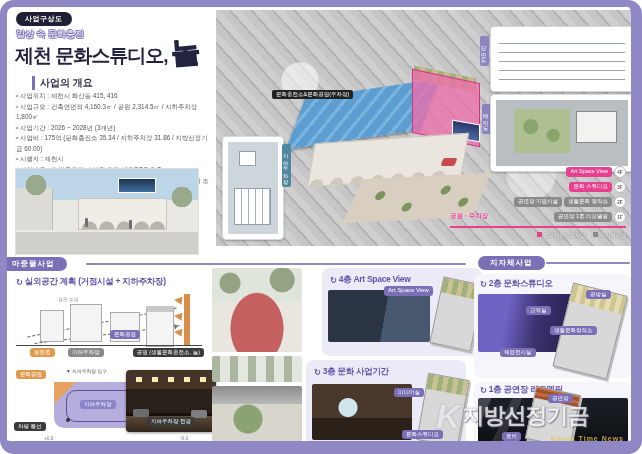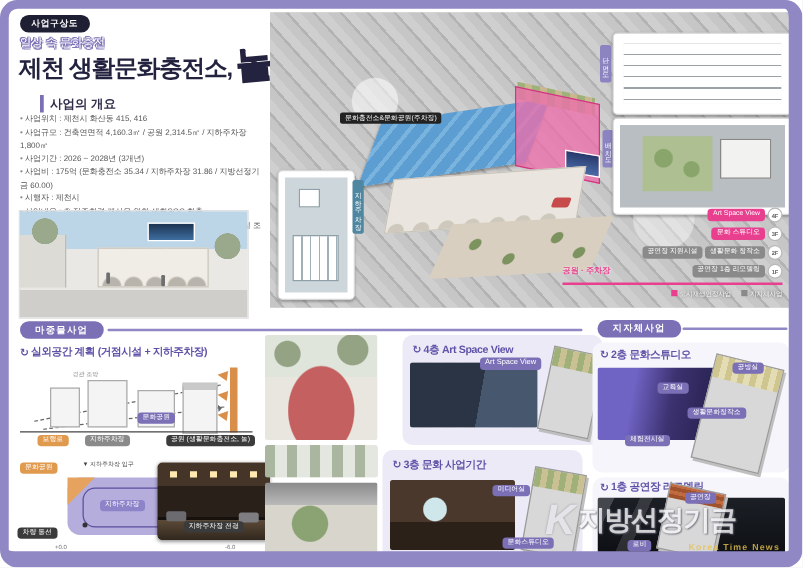--- a/index.html
+++ b/index.html
@@ -133,21 +133,21 @@
   .wm-sub{position:absolute;right:10px;bottom:4px;font-size:7px;font-weight:bold;color:rgba(232,194,74,.95);letter-spacing:1px;}
 </style>
 </head>
 <body>
 
 <div class="poster">
 
   <div class="abs top-badge" style="left:16px;top:12px;">사업구상도</div>
   <div class="abs tagline" style="left:16px;top:28px;">일상 속 문화충전</div>
   <div class="abs" style="left:15px;top:38px;white-space:nowrap;">
-    <span class="title">제천 생활문화충전소,</span><span class="title-accent">놀</span>
+    <span class="title">제천 문화스튜디오,</span><span class="title-accent">놀</span>
   </div>
   <div class="abs ov-head" style="left:16px;top:76px;margin-left:16px;">사업의 개요</div>
   <ul class="abs bullets" style="left:16px;top:91px;">
     <li>사업위치 : 제천시 화산동 415, 416</li>
     <li>사업규모 : 건축연면적 4,160.3㎡ / 공원 2,314.5㎡ / 지하주차장 1,800㎡</li>
     <li>사업기간 : 2026 ~ 2028년 (3개년)</li>
     <li>사업비 : 175억 (문화충전소 35.34 / 지하주차장 31.86 / 지방선정기금 60.00)</li>
     <li>시행자 : 제천시</li>
     <li>사업내용 : ① 정주환경 개선을 위한 생활SOC 확충</li>
     <li class="sub">② 노후 공공시설 리모델링 기반의 생활문화 거점시설 조성</li>
@@ -212,21 +212,21 @@
       <span class="pill p-gray">공연장 1층 리모델링</span>
       <span class="ftag">1F</span>
     </div>
     <div class="abs pink-line" style="left:234px;right:10px;top:216px;"></div>
     <div class="abs legend" style="right:10px;top:222px;">
       <span><span class="lg-sq" style="background:#e8408f;"></span><span>도시재생인정사업</span></span>
       <span><span class="lg-sq" style="background:#8a8a8a;"></span><span>지자체사업</span></span>
     </div>
   </div>
 
-  <div class="abs sec-badge" style="left:16px;top:257px;padding-left:12px;">마중물사업</div>
+  <div class="abs sec-badge" style="left:0;top:257px;padding-left:12px;">마중물사업</div>
   <div class="abs sec-line" style="left:86px;top:263px;width:380px;"></div>
   <div class="abs p-head" style="left:16px;top:276px;">
     <span class="arrow-ic"></span><span>실외공간 계획 (거점시설 + 지하주차장)</span>
   </div>
 
   <div class="abs sketch">
     <div class="dash-arrow" style="left:12px;top:34px;width:152px;transform:rotate(-11deg);"></div>
     <div class="dash-arrow" style="left:20px;top:46px;width:146px;transform:rotate(-7deg);"></div>
     <div class="sk-bld" style="left:26px;top:22px;width:22px;height:30px;"></div>
     <div class="sk-bld" style="left:56px;top:16px;width:30px;height:36px;"></div>

